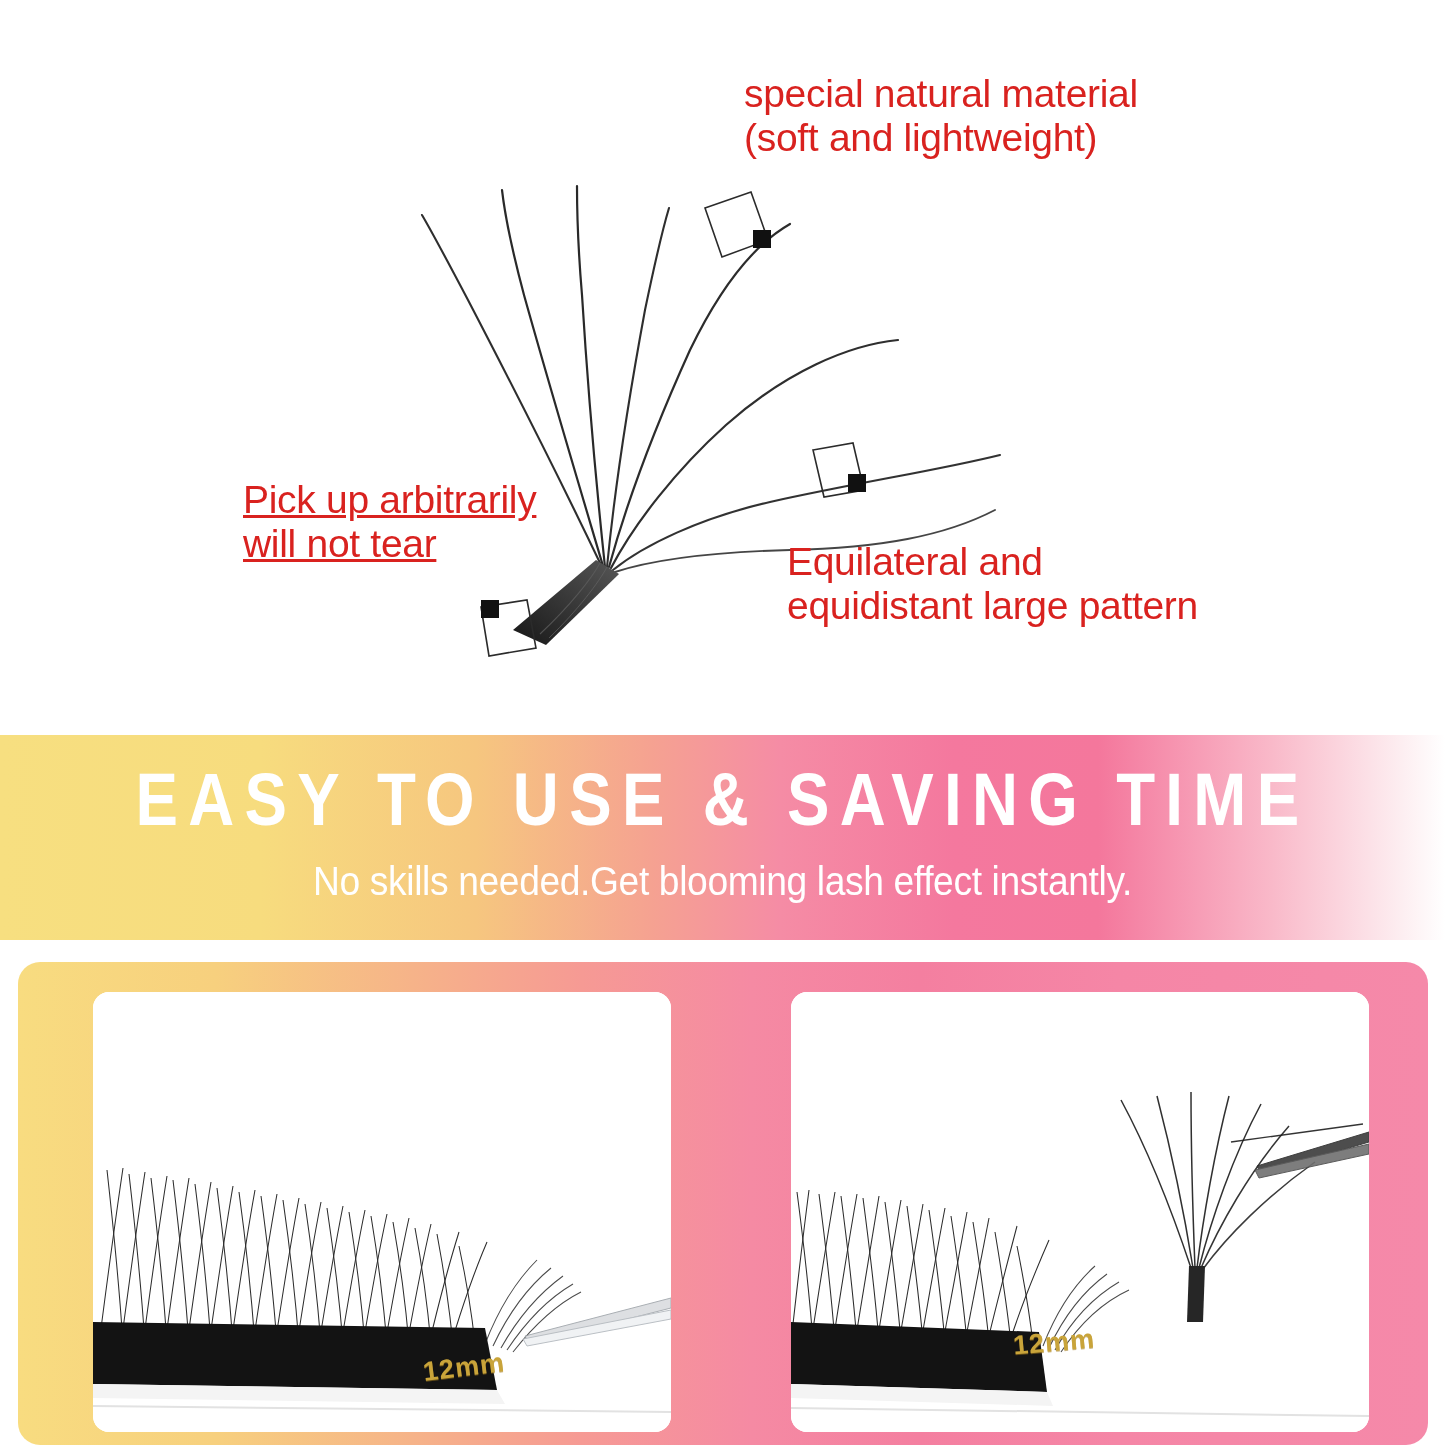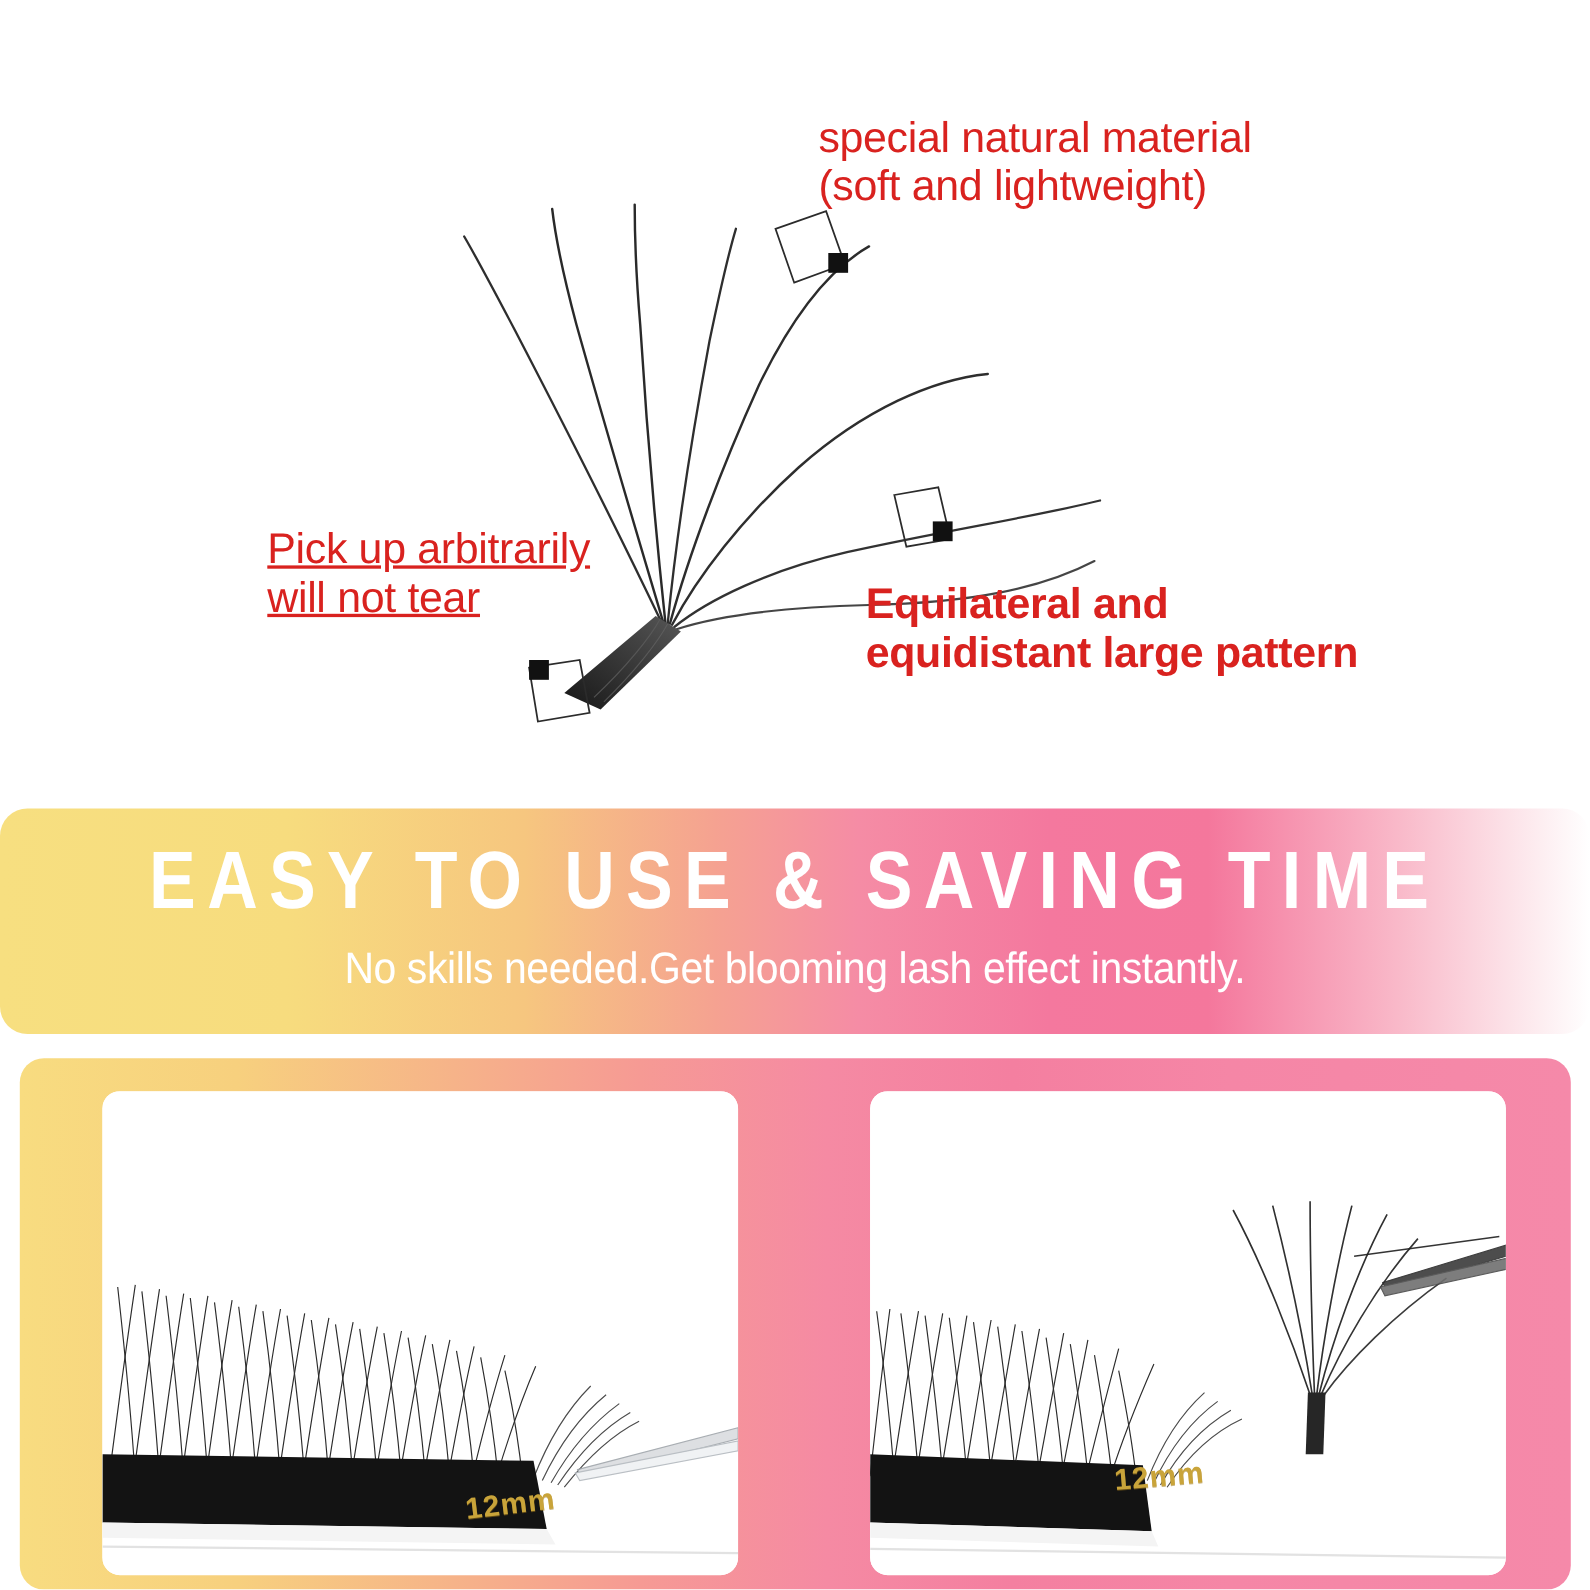--- a/index.html
+++ b/index.html
@@ -15,40 +15,39 @@
 
   .anno{
     position:absolute;
     color:#d9221f;
     font-size:39px;
     line-height:1.13;
     font-weight:400;
     white-space:pre-line;
     letter-spacing:-0.3px;
   }
-  .anno-material{ left:744px; top:72px;margin-top:32px; }
+  .anno-material{ left:744px; top:72px; }
   .anno-pick{ left:243px; top:478px;text-decoration:underline; }
-  .anno-equilateral{ left:787px; top:528px;font-weight:bold; }
+  .anno-equilateral{ left:787px; top:540px; }
 
   
   .banner{
     position:absolute; left:0; top:735px; width:1445px; height:205px;
     background:linear-gradient(to right,
       #f7df80 0%,
       #f7dc7e 18%,
       #f6c67f 33%,
       #f5a291 45%,
       #f58ca5 54%,
       #f4789e 66%,
       #f4779c 76%,
       #f9b9c9 88%,
       #fdeef1 97%,
       #ffffff 100%);
     overflow:hidden;
-    border-radius:25px;
   }
   .banner-title{
     position:absolute; left:0; top:22px; width:1445px;
     text-align:center;
     color:#ffffff;
     font-size:74px;
     font-weight:700;
     letter-spacing:12px;
     transform:scaleX(0.86);
     transform-origin:center top;

